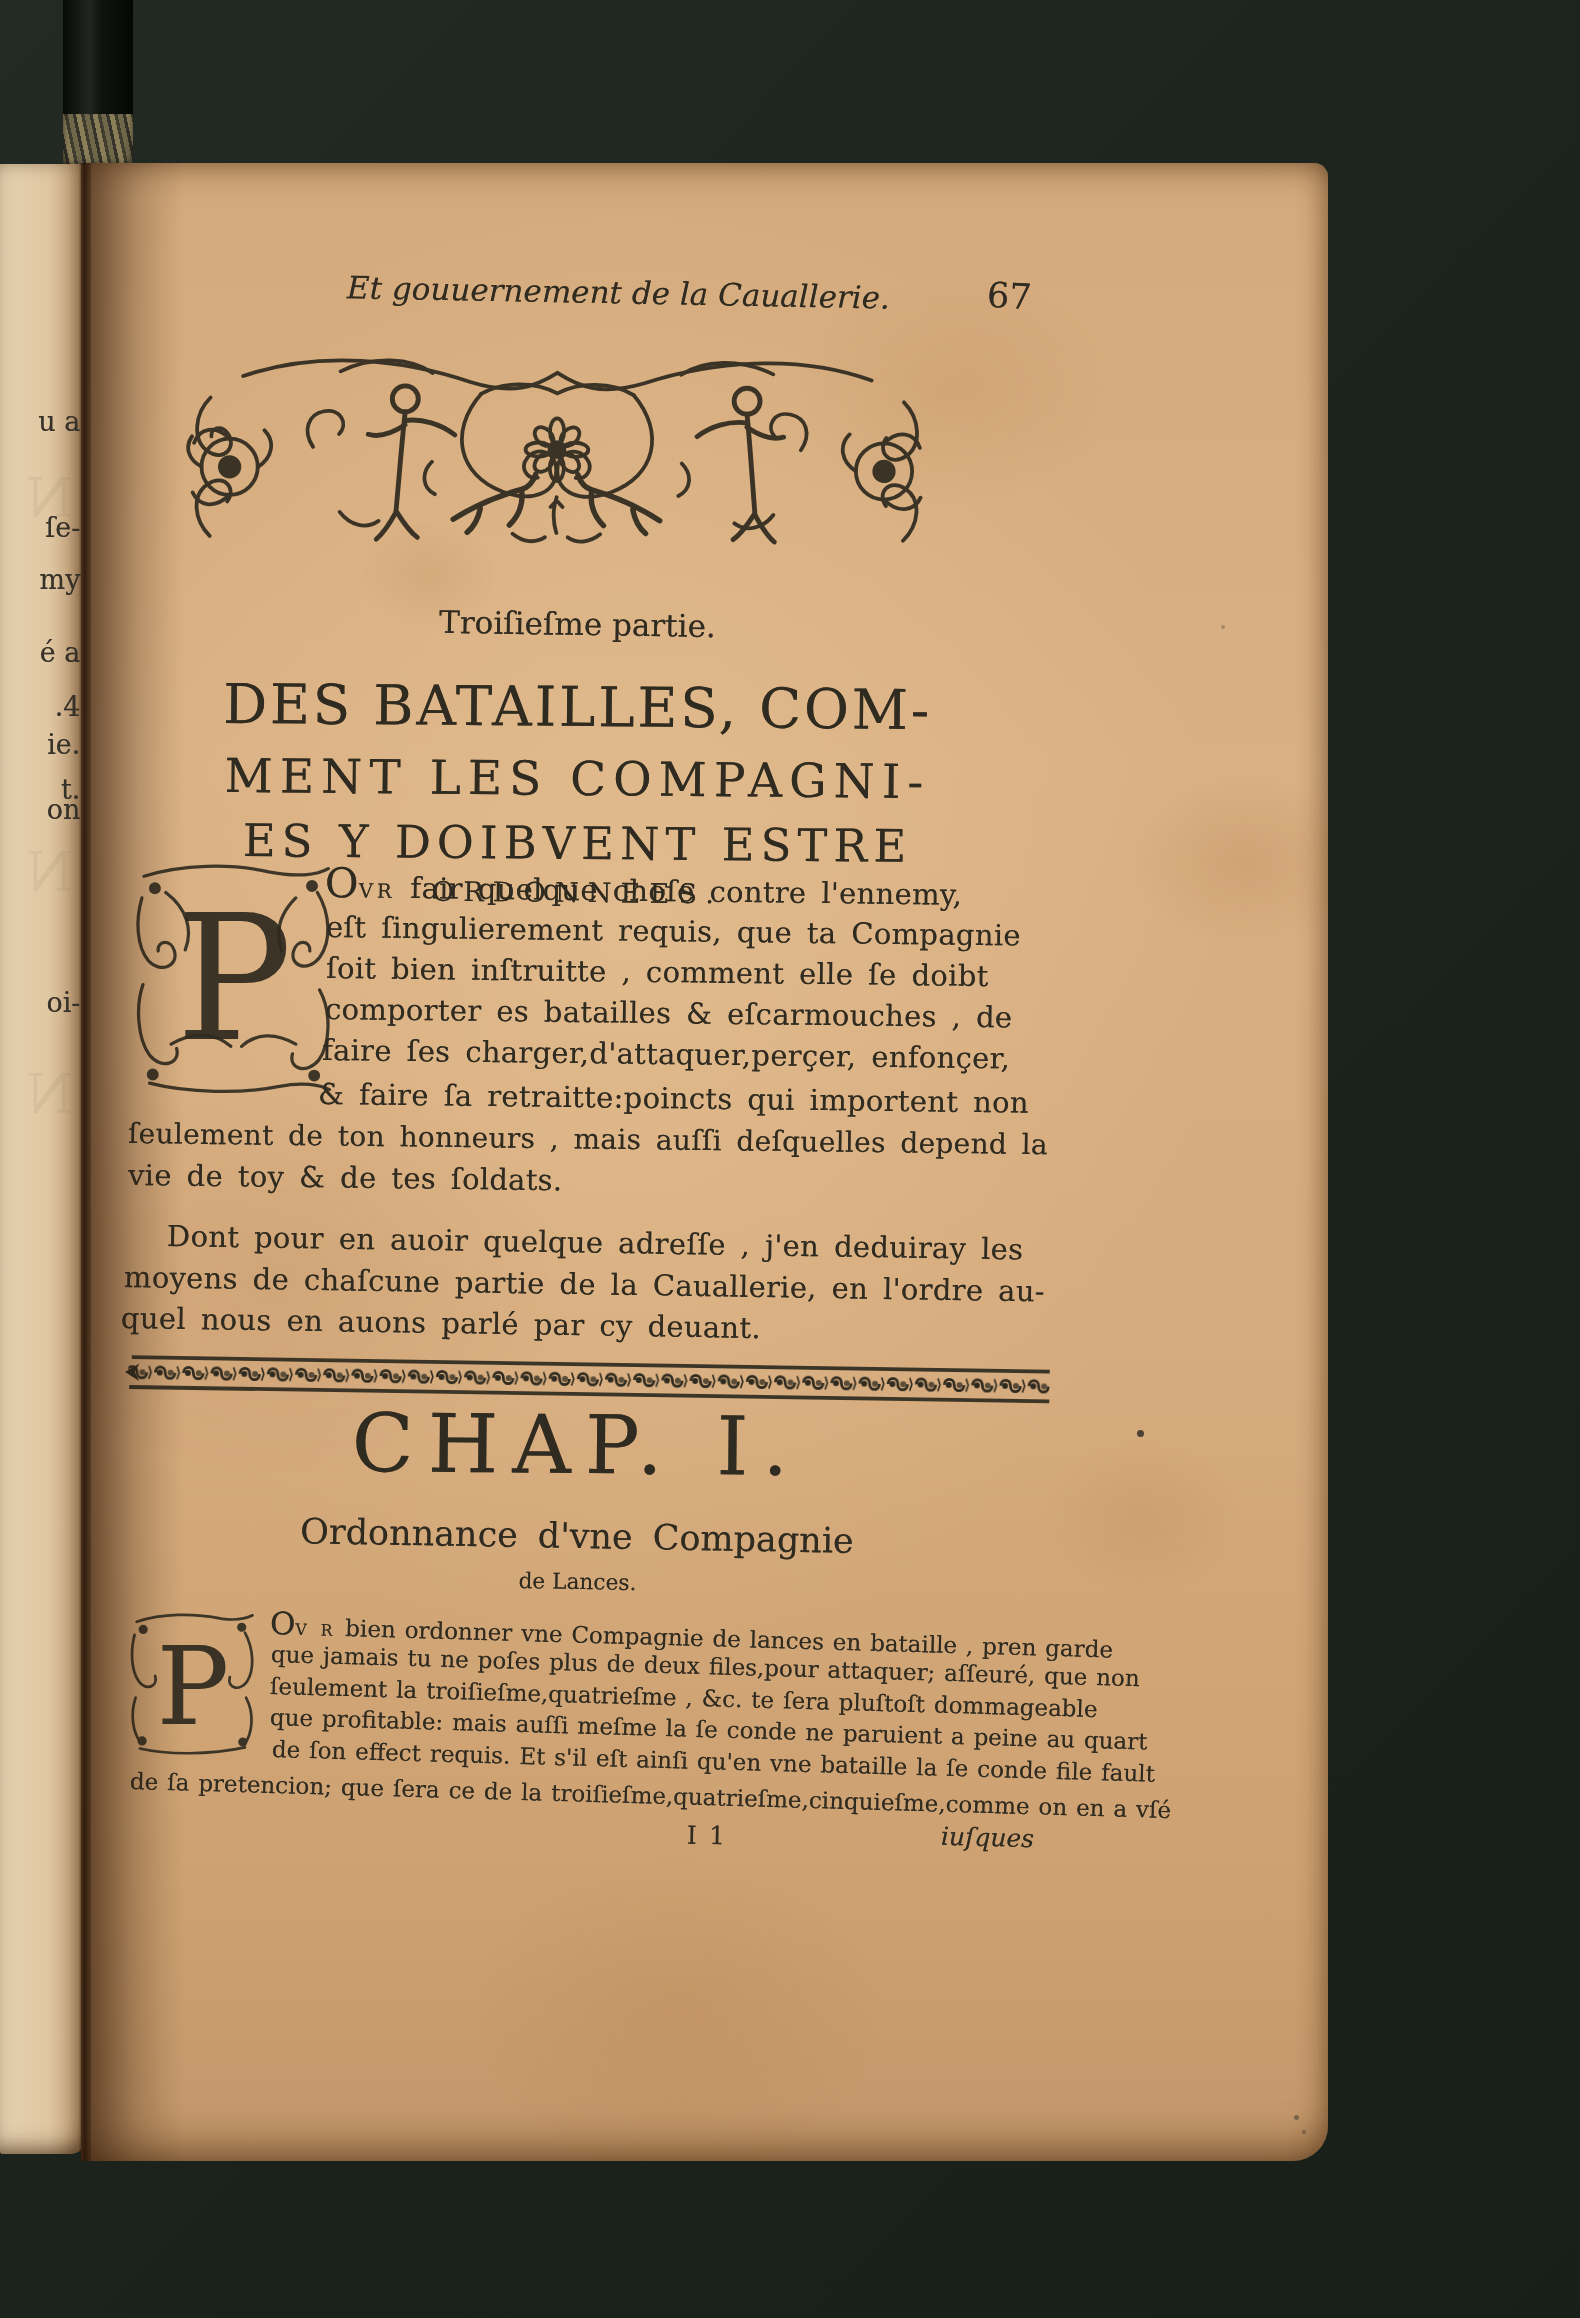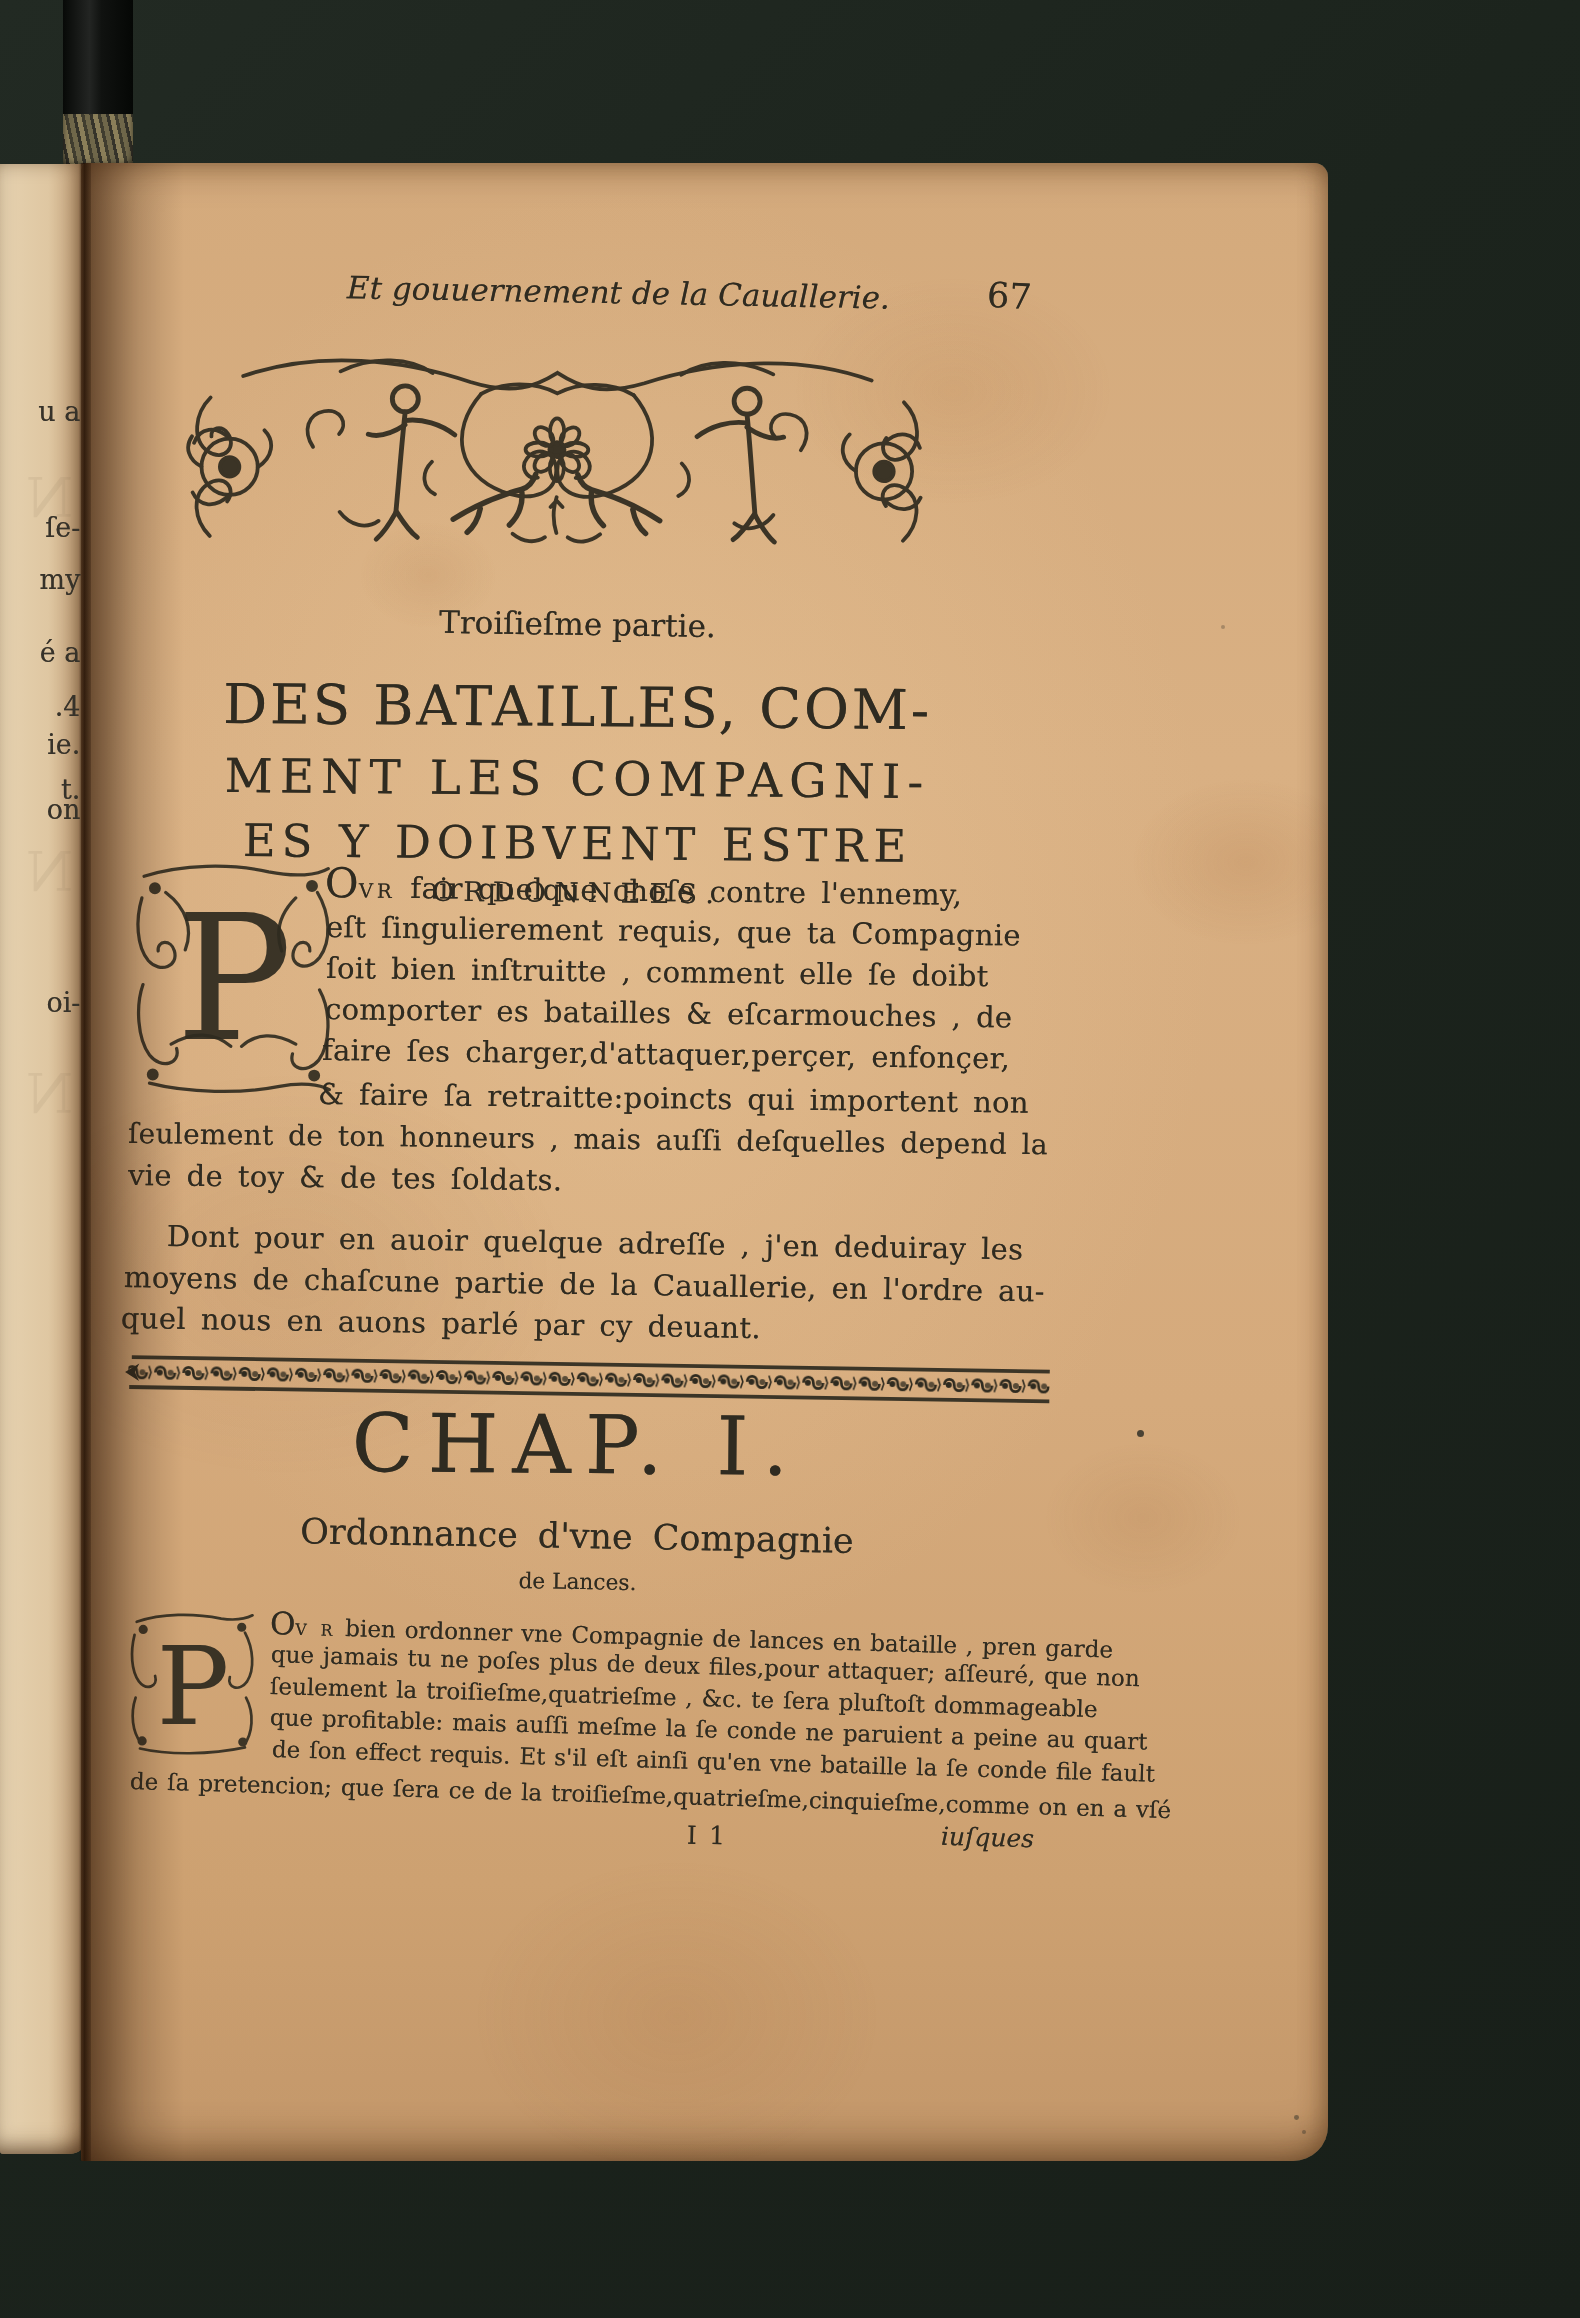--- a/index.html
+++ b/index.html
@@ -65,21 +65,21 @@
 
 <div id="shot">
 
   <div class="abs spine"></div>
   <div class="abs headband"></div>
 
   <div class="abs left-page">
     <div class="bleed" style="top:303px">N</div>
     <div class="bleed" style="top:677px">N</div>
     <div class="bleed" style="top:899px">N</div>
-    <div class="frag" style="top:232px">u a</div>
+    <div class="frag" style="top:242px">u a</div>
     <div class="frag" style="top:348px">ſe-</div>
     <div class="frag" style="top:400px">my</div>
     <div class="frag" style="top:473px">é a</div>
     <div class="frag" style="top:527px">.4</div>
     <div class="frag" style="top:565px">ie.</div>
     <div class="frag" style="top:610px">t.</div>
     <div class="frag" style="top:630px">on</div>
     <div class="frag" style="top:823px">oi-</div>
   </div>
 

